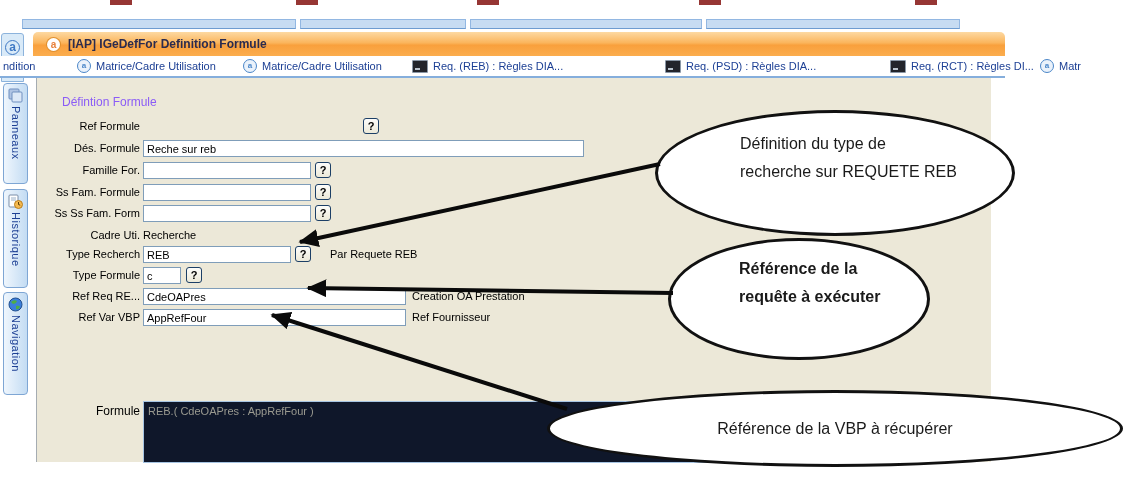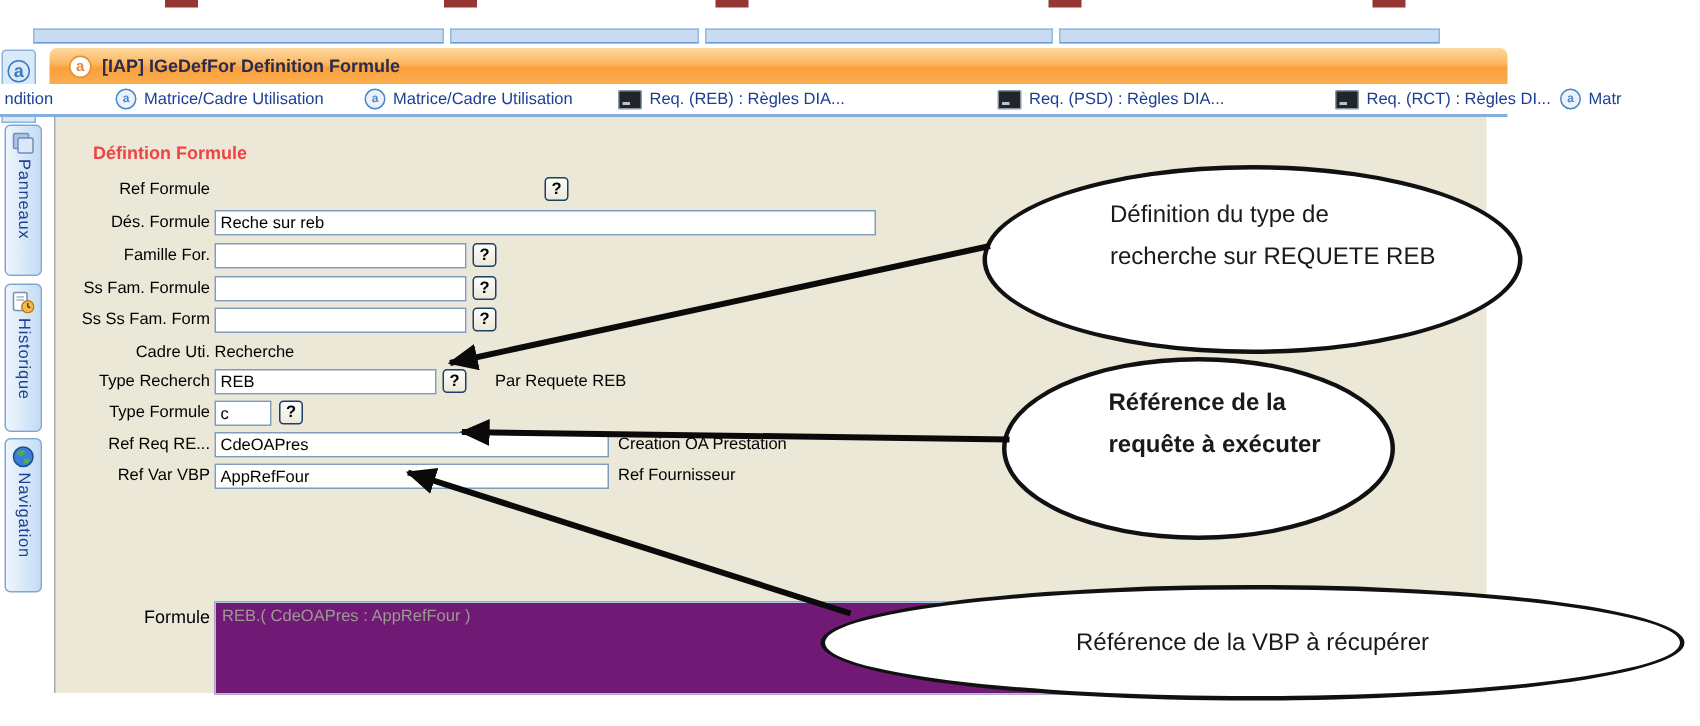--- a/index.html
+++ b/index.html
@@ -40,32 +40,32 @@
 
   
   .side-tab{position:absolute;left:3px;width:23px;background:linear-gradient(to right,#EFF6FD,#C3DCF3);
             border:1px solid #7EA6D4;border-radius:4px;display:flex;flex-direction:column;align-items:center;}
   .side-tab svg{margin-top:4px;flex:0 0 auto;}
   .vlabel{writing-mode:vertical-rl;font-size:11px;color:#1C3F94;margin-top:3px;letter-spacing:.5px;}
 
   
   .panel{position:absolute;left:36px;top:78px;width:954px;height:384px;background:#ECE8D8;
          border-left:1px solid #A5ACB2;}
-  .form-title{position:absolute;left:62px;top:95px;font-size:12px;font-weight:bold;color:#ef4444;}
+  .form-title{position:absolute;left:62px;top:95px;font-size:12px;font-weight:normal;color:#8b5cf6;}
   .frow{position:absolute;height:17px;font-size:11px;color:#000;}
   .flabel{position:absolute;left:40px;width:100px;top:0;height:17px;line-height:17px;text-align:right;}
   .finput{position:absolute;left:143px;top:0;height:15px;border:1px solid #7F9DB9;background:#FFF;
           font-family:"Liberation Sans",sans-serif;font-size:11px;padding:0 0 0 3px;color:#000;}
   .fstatic{position:absolute;left:143px;top:0;height:17px;line-height:17px;}
   .fnote{position:absolute;top:0;height:17px;line-height:17px;white-space:nowrap;}
   .helpbtn{position:absolute;top:0;width:16px;height:16px;background:linear-gradient(#FDFDFB,#ECE9D8);
            border:1px solid #1C3F66;border-radius:3px;font-size:11px;font-weight:bold;color:#000;
            text-align:center;line-height:14px;padding:0;}
   .formule-label{position:absolute;left:40px;width:100px;top:404px;text-align:right;font-size:12px;color:#000;}
-  .formule-box{position:absolute;left:143px;top:401px;width:790px;height:57px;background:#701a75;
+  .formule-box{position:absolute;left:143px;top:401px;width:790px;height:57px;background:#0f172a;
            border:1px solid #A6C4E2;font-size:11px;color:#9A9A90;padding:3px 0 0 4px;}
 
   
   .callout{position:absolute;background:#FFF;border:3px solid #111;border-radius:50%;z-index:5;}
   .callout .ctext{position:absolute;font-size:16px;color:#1a1a1a;line-height:28px;}
   #callout1{left:655px;top:110px;width:354px;height:120px;}
   #callout1 .ctext{left:82px;top:17px;width:218px;text-align:left;}
   #callout2{left:668px;top:238px;width:256px;height:116px;font-weight:bold;}
   #callout2 .ctext{left:68px;top:14px;width:152px;text-align:left;}
   #callout3{left:547px;top:390px;width:570px;height:71px;}

